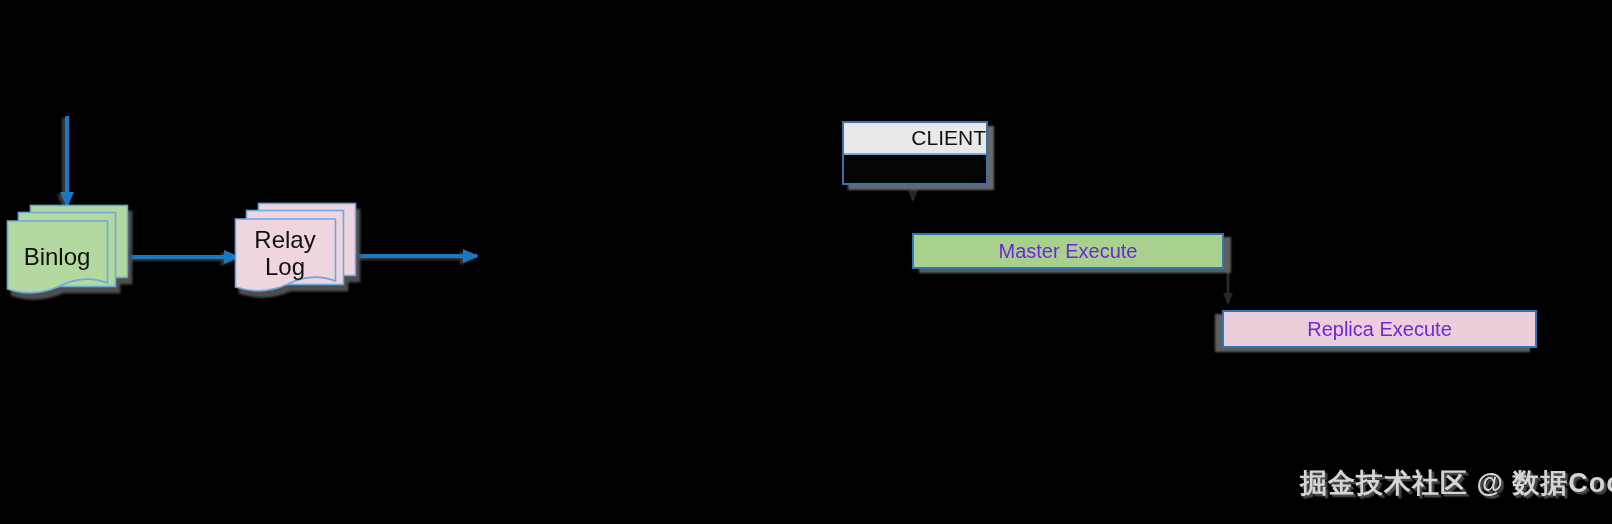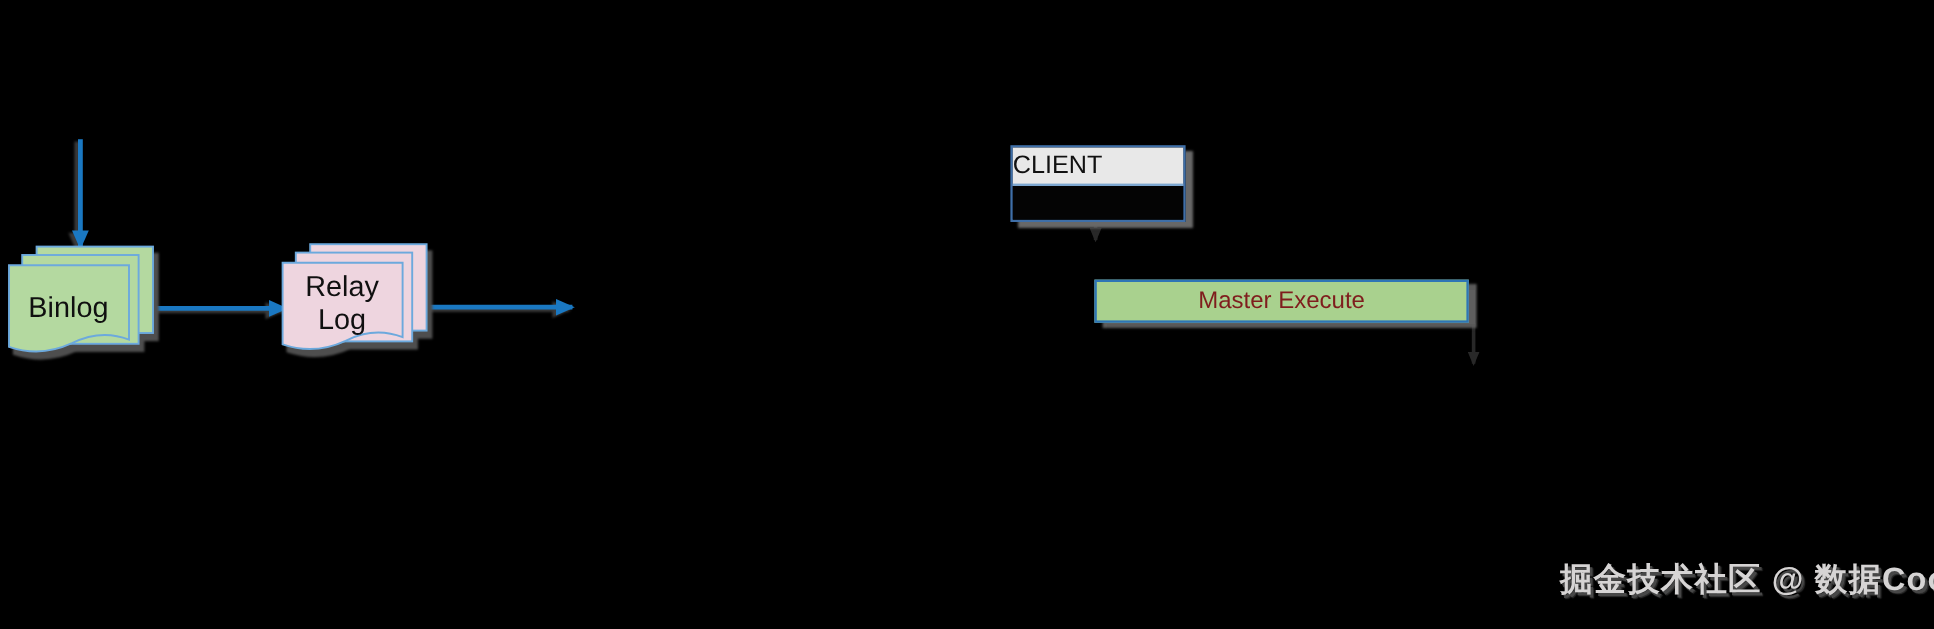--- a/index.html
+++ b/index.html
@@ -31,29 +31,29 @@
 
   
   .client-box{
     position:absolute;left:842px;top:121px;width:142px;
     border:2px solid #3f6fa8;
     box-shadow:6px 5px 2px #686868;
     background:#000;
   }
   .client-header{
     height:30px;background:#e8e8e8;border-bottom:2px solid #7da7d0;
-    display:flex;align-items:center;justify-content:flex-start;
+    display:flex;align-items:center;justify-content:flex-end;
     color:#111;font-size:21px;
   }
   .client-body{height:28px;background:#040404;}
 
   
   .bar{
     position:absolute;display:flex;align-items:center;justify-content:center;
-    border:2px solid #2e75b6;color:#7f1d1d;font-size:20px;
+    border:2px solid #2e75b6;color:#6d28d9;font-size:20px;
   }
   .bar-master{
     left:912px;top:233px;width:308px;height:32px;
     background:#a9d18e;
     box-shadow:7px 4px 2px #5e5e5e;
   }
   .bar-replica{
     left:1222px;top:310px;width:311px;height:34px;
     background:#eacfda;
     box-shadow:-7px 4px 2px #5e5e5e;
@@ -111,16 +111,19 @@
     <div class="client-header">
       <span>CLIENT</span>
     </div>
     <div class="client-body"></div>
   </div>
 
   <div class="bar bar-master">
     <span>Master Execute</span>
   </div>
 
+  <div class="bar bar-replica">
+    <span>Replica Execute</span>
+  </div>
 
   <div class="watermark">掘金技术社区 @ 数据Cool</div>
 
 </div>
 
 </body></html>

